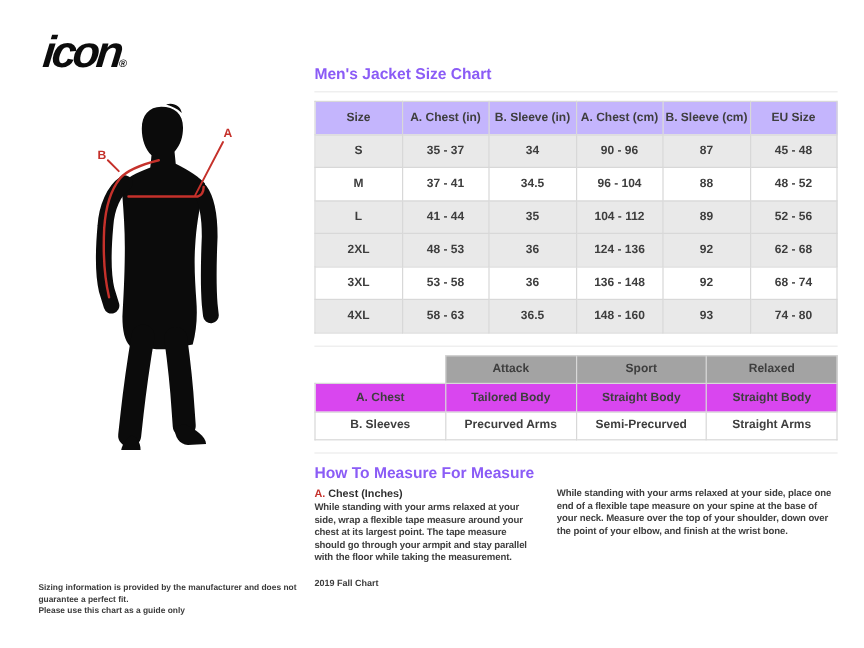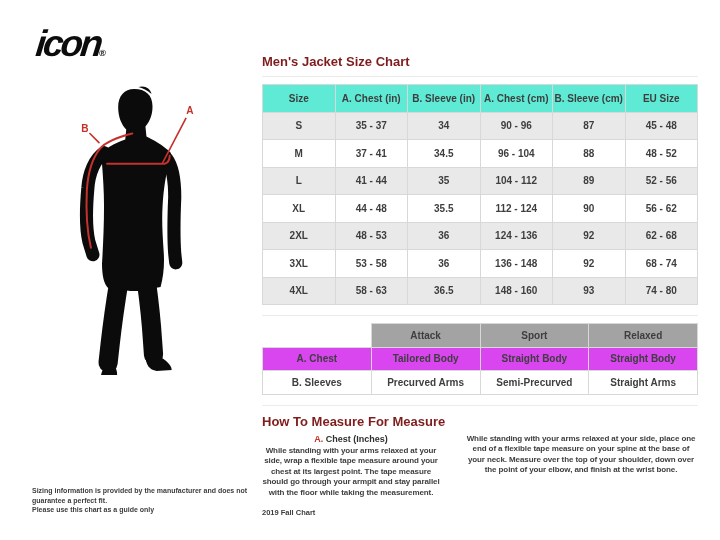--- a/index.html
+++ b/index.html
@@ -23,43 +23,43 @@
 
   
   .disclaimer {
     position:absolute; left:32px; top:486px; width:224px;
     font-size:7px; line-height:9.5px; color:#3c3c3c; font-weight:700;
   }
 
   
   .right-col { position:absolute; left:262px; top:54px; width:436px; }
   h2.section-title {
-    font-size:13px; font-weight:700; color:#7f1d1d; letter-spacing:0;
+    font-size:13px; font-weight:700; color:#8b5cf6; letter-spacing:0;
   }
   h2.underlined { padding-bottom:7px; border-bottom:1px solid #ebebeb; }
   .sep { border-top:1px solid #ebebeb; margin-top:10px; }
 
   table { width:100%; border-collapse:collapse; table-layout:fixed; }
   td, th {
     border:1px solid #d8d8d8; text-align:center; vertical-align:middle;
     font-size:10px; font-weight:700; color:#3e3e3e;
   }
   .size-table { margin-top:7px; }
   .size-table td, .size-table th { height:27.5px; }
-  .size-table tr.head th { background:#5eead4;text-align:center; }
+  .size-table tr.head th { background:#c4b5fd;text-align:center; }
   .size-table tr.alt td { background:#e9e9e9; }
 
   .styles-table { margin-top:7px; }
   .styles-table td, .styles-table th { height:23.5px; }
   .styles-table tr.head th { background:#a3a3a3; }
   .styles-table tr.alt td { background:#d946ef; }
   .styles-table .ghost { border:none; background:transparent; }
 
   h2.measure-title { margin-top:8px; }
-  .measure-row { display:flex; gap:24px; margin-top:5px;text-align:center; }
+  .measure-row { display:flex; gap:24px; margin-top:5px; }
   .measure-col-a { width:178px; flex:none; }
   .measure-col-b { flex:1; }
   .measure-label { font-size:9px; font-weight:700; color:#2e2e2e; margin-bottom:2px; }
   .measure-label .red { color:#c5312b; }
   .measure-body { font-size:8px; font-weight:700; line-height:10.5px; color:#3e3e3e; letter-spacing:-0.1px; }
 
   .fall-chart { font-size:7.5px; font-weight:700; color:#3c3c3c; margin-top:10px; }
 
   .sec2-title { margin-top:9px; }
 </style>
@@ -135,28 +135,20 @@
         <td>88</td>
         <td>48 - 52</td>
       </tr>
       <tr class="alt">
         <td>L</td>
         <td>41 - 44</td>
         <td>35</td>
         <td>104 - 112</td>
         <td>89</td>
         <td>52 - 56</td>
-      </tr>
-      <tr>
-        <td>XL</td>
-        <td>44 - 48</td>
-        <td>35.5</td>
-        <td>112 - 124</td>
-        <td>90</td>
-        <td>56 - 62</td>
       </tr>
       <tr class="alt">
         <td>2XL</td>
         <td>48 - 53</td>
         <td>36</td>
         <td>124 - 136</td>
         <td>92</td>
         <td>62 - 68</td>
       </tr>
       <tr>

